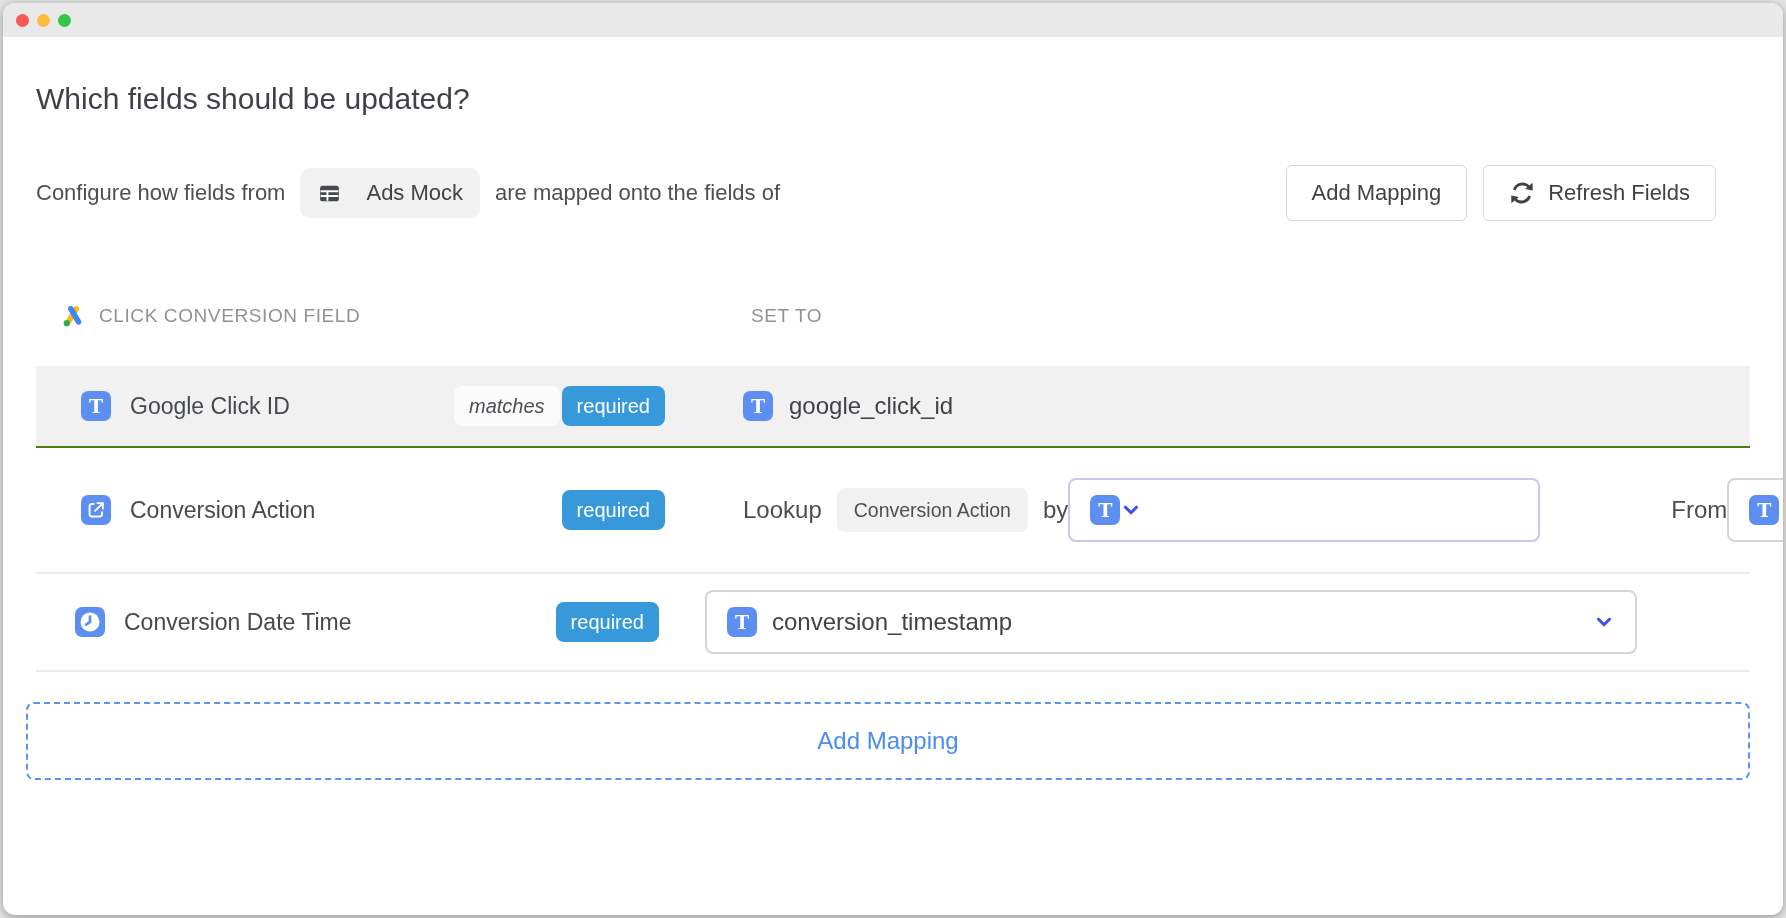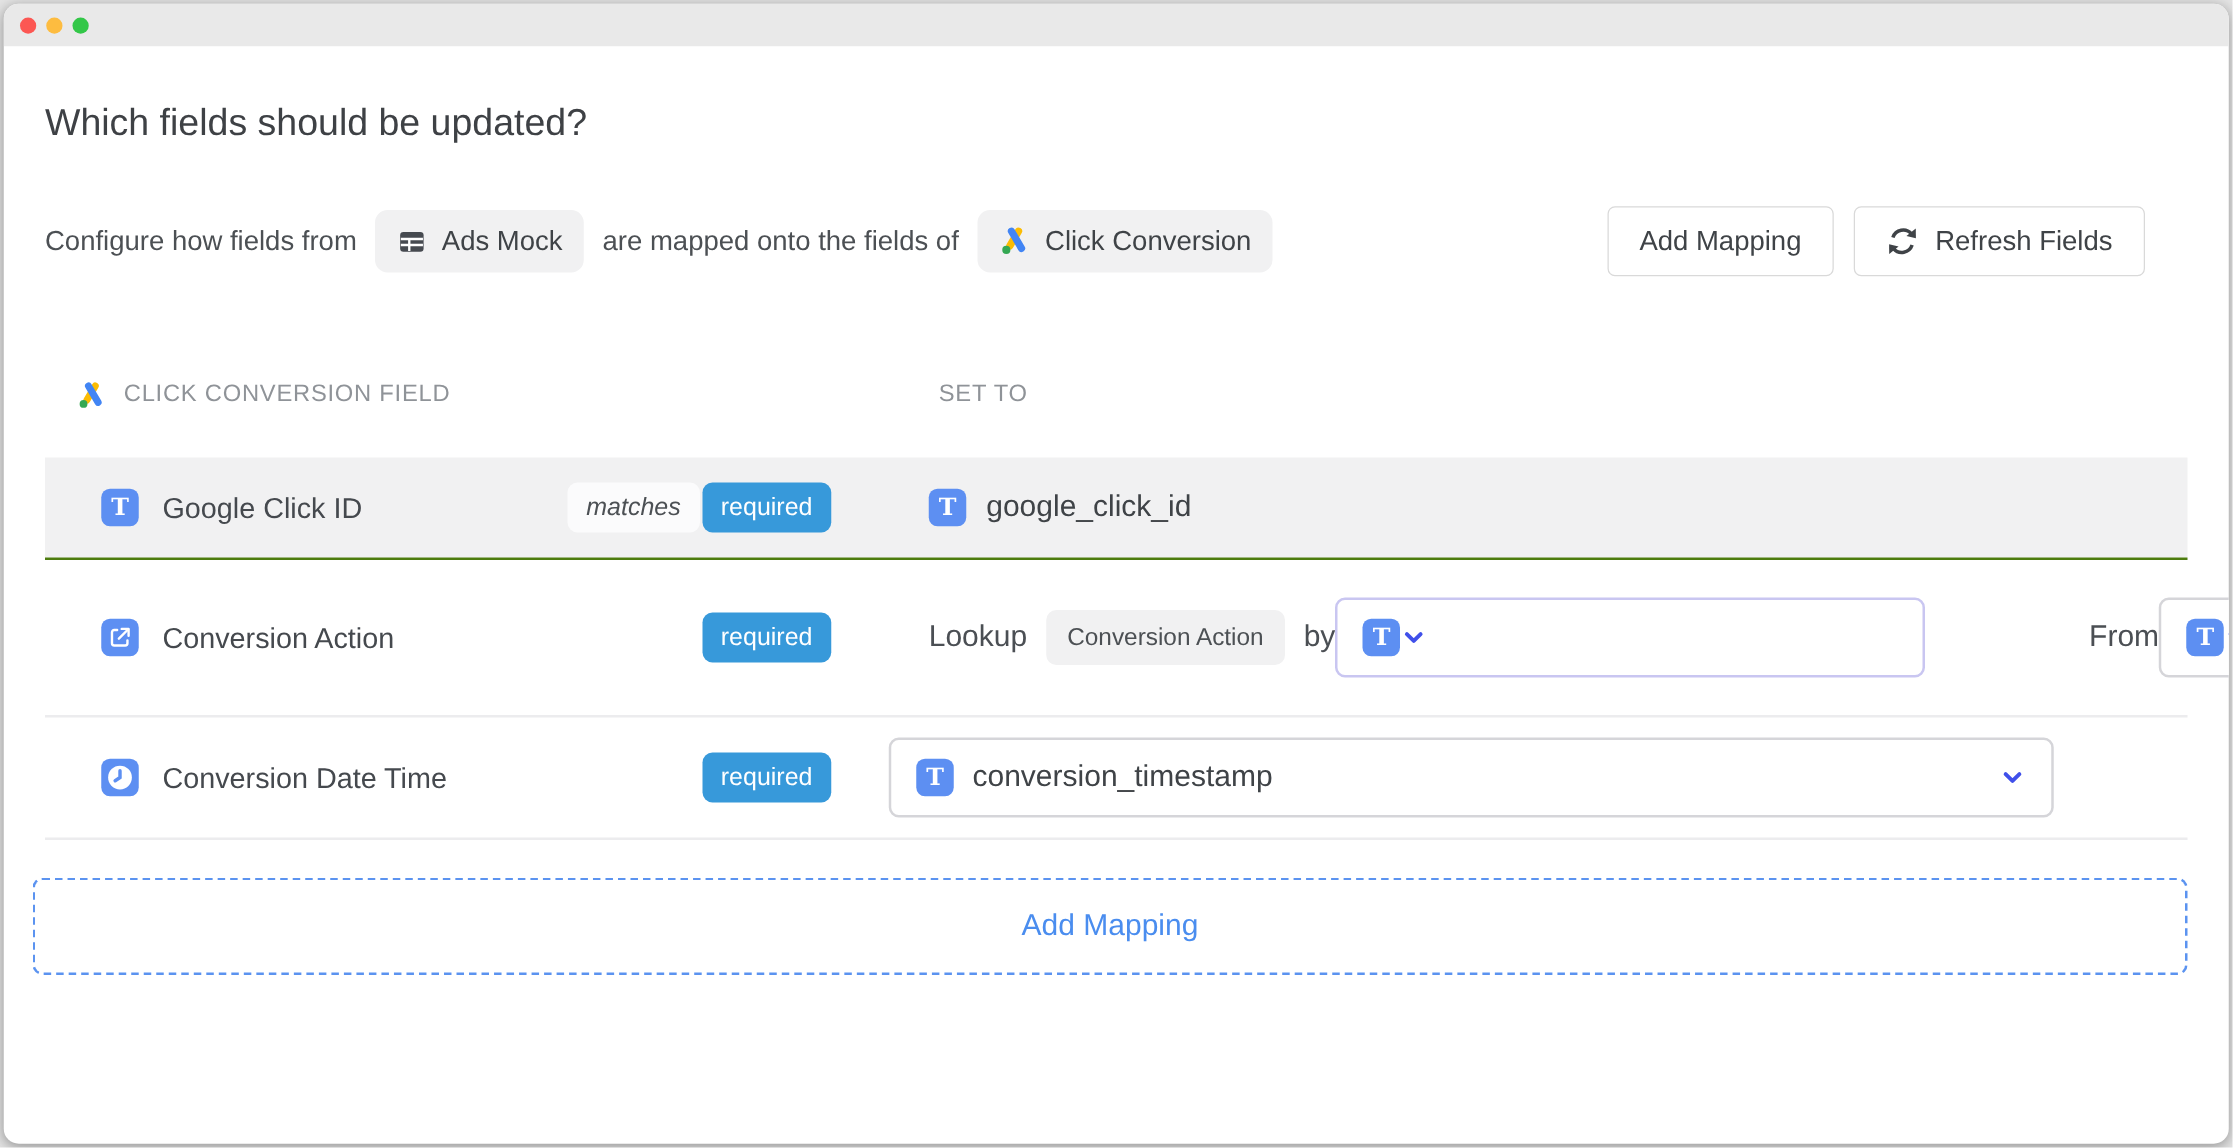--- a/index.html
+++ b/index.html
@@ -9,21 +9,21 @@
             border-radius:12px; box-shadow:0 2px 10px rgba(0,0,0,.35); overflow:hidden; }
   .titlebar { height:34px; background:#e9e9e9; display:flex; align-items:center; padding-left:13px; gap:8px; }
   .tl { width:13px; height:13px; border-radius:50%; display:inline-block; border:none; cursor:default; }
   .tl.close { background:#fc5753; } .tl.min { background:#fdbc40; } .tl.max { background:#33c748; }
 
   .content { padding:0 33px; }
   h1 { margin-top:45px; font-size:30px; font-weight:400; color:#3e4145; }
 
   .toolbar { margin-top:49px; display:flex; justify-content:space-between; align-items:center; }
   .sentence { display:flex; align-items:center; gap:15px; font-size:22px; color:#4c5054; }
-  .chip { display:inline-flex; align-items:center; gap:11px; background:#f1f1f2; border-radius:10px;
+  .chip { display:inline-flex; align-items:center; gap:24px; background:#f1f1f2; border-radius:10px;
           padding:0 17px; height:50px; font-size:22px; color:#3f4347; }
   .actions { display:flex; gap:16px; margin-right:34px; }
   .btn { display:inline-flex; align-items:center; gap:13px; background:#fff; border:1.5px solid #d9d9d9;
          border-radius:6px; padding:0 25px; height:56px; font-size:22px; color:#3f4347; cursor:pointer;
          font-family:"Liberation Sans", sans-serif; }
 
   .thead { margin-top:78px; display:flex; align-items:center; height:34px; }
   .th-field { width:707px; display:flex; align-items:center; gap:13px; padding-left:25px; }
   .th-label { font-size:19px; color:#8f9398; letter-spacing:.6px; }
   .th-set { font-size:19px; color:#8f9398; letter-spacing:.6px; padding-left:8px; }
@@ -53,21 +53,21 @@
                  padding:0 17px; font-size:19.5px; color:#4c5054; margin:0 15px; white-space:nowrap; }
 
   .dropdown { height:64px; background:#fff; border:2px solid #d5d5d9; border-radius:8px;
               display:flex; align-items:center; padding:0 20px; cursor:pointer; margin-left:auto; }
   .dropdown .dd-value { font-size:24px; color:#3f4347; margin-left:15px; flex:1; white-space:nowrap; }
   .dropdown.purple { border-color:#c9c6f1; }
   .dd-name { width:472px; }
   .dd-from { width:843px; }
   .dd-ts   { width:932px; margin-left:-32px; }
 
-  .row3 { border-top:2px solid #ececee; border-bottom:2px solid #ececee; height:100px; align-items:center; }
+  .row3 { border-top:2px solid #ececee; border-bottom:2px solid #ececee; height:100px; align-items:center;justify-content:flex-end; }
 
   .footer { margin-top:30px; display:flex; gap:10px; height:78px; }
   .dashed { border:2px dashed #5b93f0; border-radius:8px; background:#fff; display:flex; align-items:center;
             justify-content:center; font-size:24px; color:#4a8def; cursor:pointer; }
   .dashed.add { flex:1; margin-left:-10px; }
   .dashed.multiple { width:197px; margin-right:53px; gap:11px; }
 
   svg { display:block; flex-shrink:0; }
 </style>
 </head>
@@ -89,30 +89,20 @@
         <span class="chip">
           <span>
             <svg width="25" height="25" viewBox="0 0 24 24">
               <rect x="3" y="4.5" width="18" height="15" rx="2.5" fill="#464a50"></rect>
               <path d="M3.5 9.8 H20.5 M10 9.8 V19 M3.5 14.4 H20.5" stroke="#fff" stroke-width="1.8" fill="none"></path>
             </svg>
           </span>
           <span>Ads Mock</span>
         </span>
         <span>are mapped onto the fields of</span>
-        <span class="chip">
-          <span>
-            <svg width="26" height="26" viewBox="0 0 24 24">
-              <line x1="14.6" y1="4.6" x2="8.2" y2="15.4" stroke="#fbbc04" stroke-width="5.4" stroke-linecap="round"></line>
-              <line x1="9.4" y1="4.6" x2="16.8" y2="17.2" stroke="#4285f4" stroke-width="5.4" stroke-linecap="round"></line>
-              <circle cx="5.6" cy="18.4" r="3" fill="#34a853"></circle>
-            </svg>
-          </span>
-          <span>Click Conversion</span>
-        </span>
       </div>
       <div class="actions">
         <button class="btn">
           <span>Add Mapping</span>
         </button>
         <button class="btn">
           <span>
             <svg width="26" height="26" viewBox="0 0 24 24">
               <g fill="none" stroke="#3f4347" stroke-width="2.6">
                 <path d="M4.9 9.2 A 8 8 0 0 1 18.6 6.6"></path>

